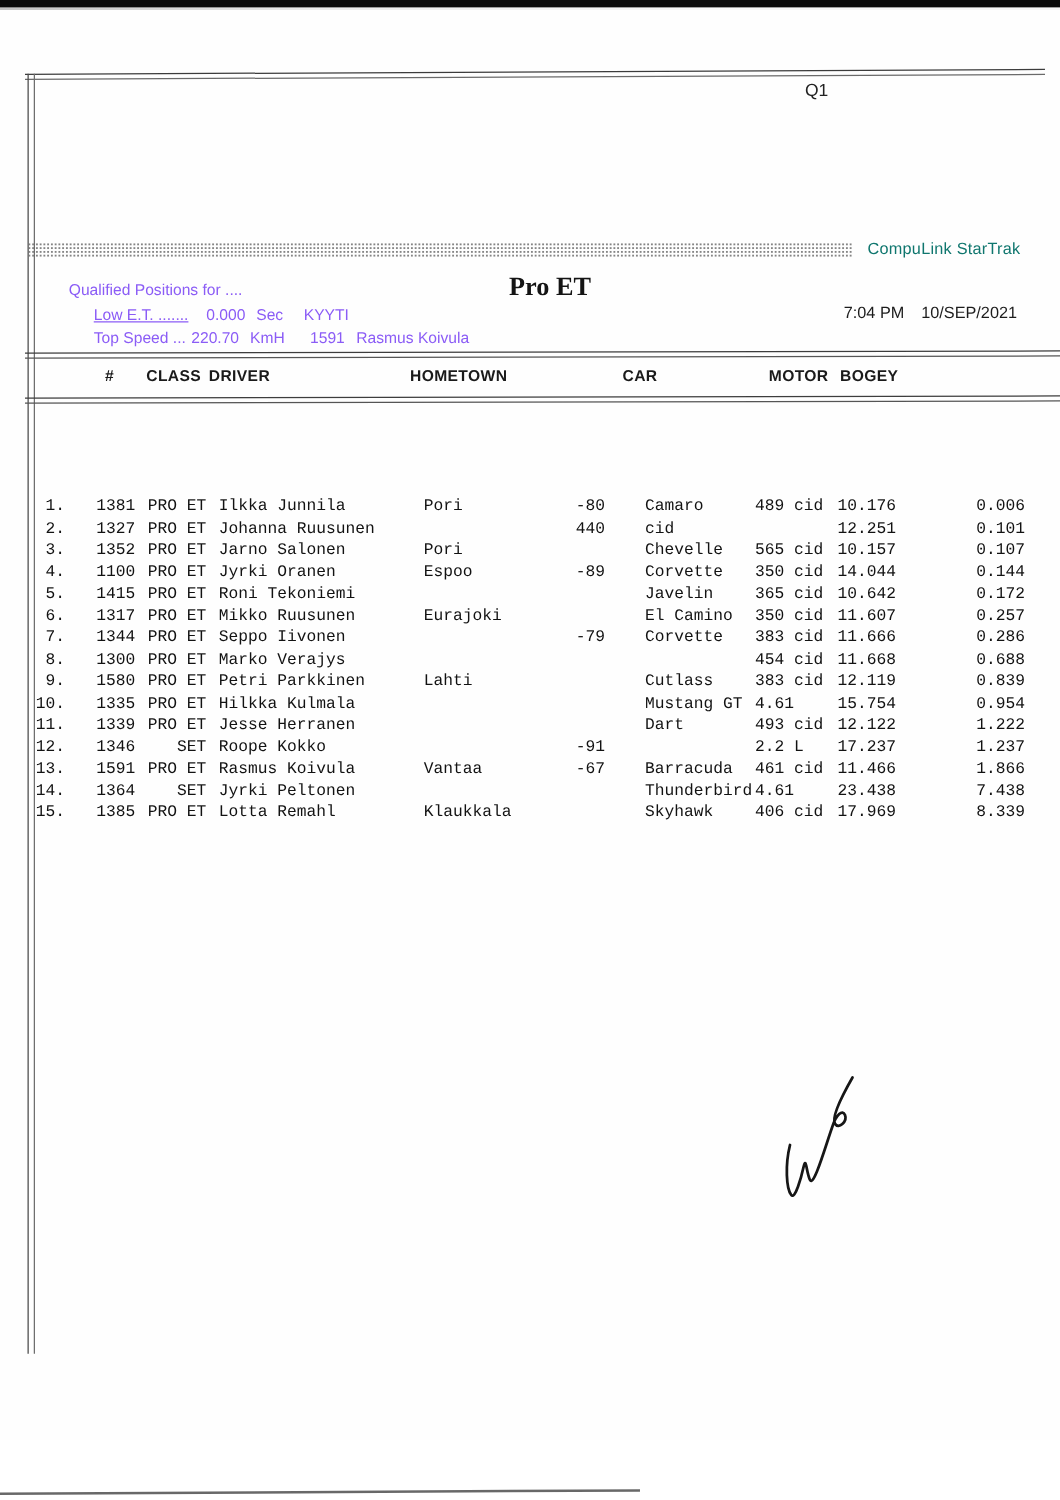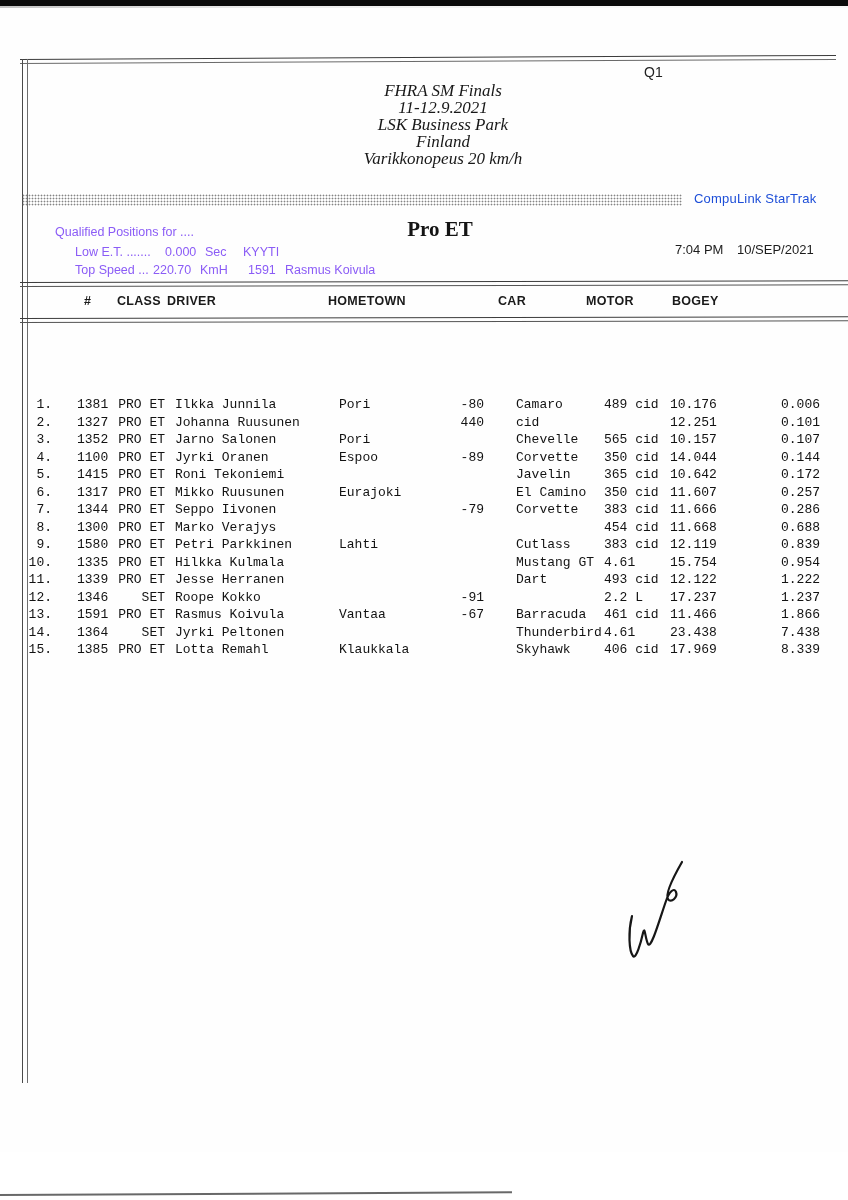--- a/index.html
+++ b/index.html
@@ -21,28 +21,28 @@
 
   .q-label{position:absolute;left:644px;top:64px;font-size:14px;color:#222;}
 
   .event-block{position:absolute;left:243px;top:82px;width:400px;text-align:center;
        font-family:"Liberation Serif", serif;font-style:italic;font-size:17px;
        line-height:17px;color:#181818;}
 
   .halftone{position:absolute;left:22px;top:194px;width:660px;height:12px;
        background-image:radial-gradient(circle,#6f6f6f 0.8px,rgba(0,0,0,0) 1.1px);
        background-size:3px 3px;opacity:.85;}
-  .brand{position:absolute;left:694px;top:191px;font-size:13px;color:#1d4ed8;letter-spacing:.2px;}
+  .brand{position:absolute;left:694px;top:191px;font-size:13px;color:#0f766e;letter-spacing:.2px;}
 
   .class-title{position:absolute;left:340px;top:217px;width:200px;text-align:center;
        font-family:"Liberation Serif", serif;font-weight:bold;font-size:21px;color:#141414;}
 
   .qual{font-size:12.5px;color:#8b5cf6;}
   .qual-label{position:absolute;left:55px;top:225px;}
-  .q-low-label{position:absolute;left:75px;top:245px;}
+  .q-low-label{position:absolute;left:75px;top:245px;text-decoration:underline;}
   .q-low-val{position:absolute;left:165px;top:245px;}
   .q-low-unit{position:absolute;left:205px;top:245px;}
   .q-low-holder{position:absolute;left:243px;top:245px;}
   .q-ts-label{position:absolute;left:75px;top:263px;}
   .q-ts-val{position:absolute;left:153px;top:263px;}
   .q-ts-unit{position:absolute;left:200px;top:263px;}
   .q-ts-num{position:absolute;left:248px;top:263px;}
   .q-ts-holder{position:absolute;left:285px;top:263px;}
 
   .printed-time{position:absolute;left:675px;top:242px;font-size:13px;}
@@ -50,21 +50,21 @@
 
   .double-rule{position:absolute;left:20px;width:828px;height:2.6px;
        border-top:1.6px solid #3d3d3d;border-bottom:1.2px solid #555;
        transform:rotate(-0.12deg);transform-origin:left center;}
   .rule-a{top:282px;}
   .rule-b{top:318px;}
 
   .col-head{position:absolute;top:294px;font-size:12.5px;font-weight:600;
        color:#1a1a1a;letter-spacing:.3px;}
   .h-pos{left:84px;} .h-class{left:117px;} .h-driver{left:167px;} .h-home{left:328px;}
-  .h-car{left:498px;} .h-motor{left:586px;} .h-bogey{left:672px;}
+  .h-car{left:498px;} .h-motor{left:615px;} .h-bogey{left:672px;}
 
   .table-title{position:absolute;left:252px;top:351px;width:300px;text-align:center;
        font-family:"Liberation Serif", serif;font-weight:bold;font-size:22px;color:#121212;}
 
   .row{position:absolute;left:0;width:848px;height:17.5px;
        font-family:"Liberation Mono", monospace;font-size:13px;line-height:17.5px;color:#121212;}
   .c{position:absolute;top:0;white-space:pre;}
   .c-pos{left:20px;width:32px;text-align:right;}
   .c-num{left:77px;text-align:right;}
   .c-cls{left:100px;width:65px;text-align:right;}
@@ -82,27 +82,20 @@
 <body>
 
 <div class="page">
 
   <div class="topbar"></div>
   <div class="top-rule"></div>
   <div class="left-rule"></div>
 
   <div class="q-label">Q1</div>
 
-  <div class="event-block">
-    <div>FHRA SM Finals</div>
-    <div>11-12.9.2021</div>
-    <div>LSK Business Park</div>
-    <div>Finland</div>
-    <div>Varikkonopeus 20 km/h</div>
-  </div>
 
   <div class="halftone"></div>
   <div class="brand">CompuLink StarTrak</div>
 
   <div class="class-title">Pro ET</div>
 
   <div class="qual qual-label">Qualified Positions for ....</div>
   <span class="qual q-low-label">Low E.T. .......</span>
   <span class="qual q-low-val">0.000</span>
   <span class="qual q-low-unit">Sec</span>

